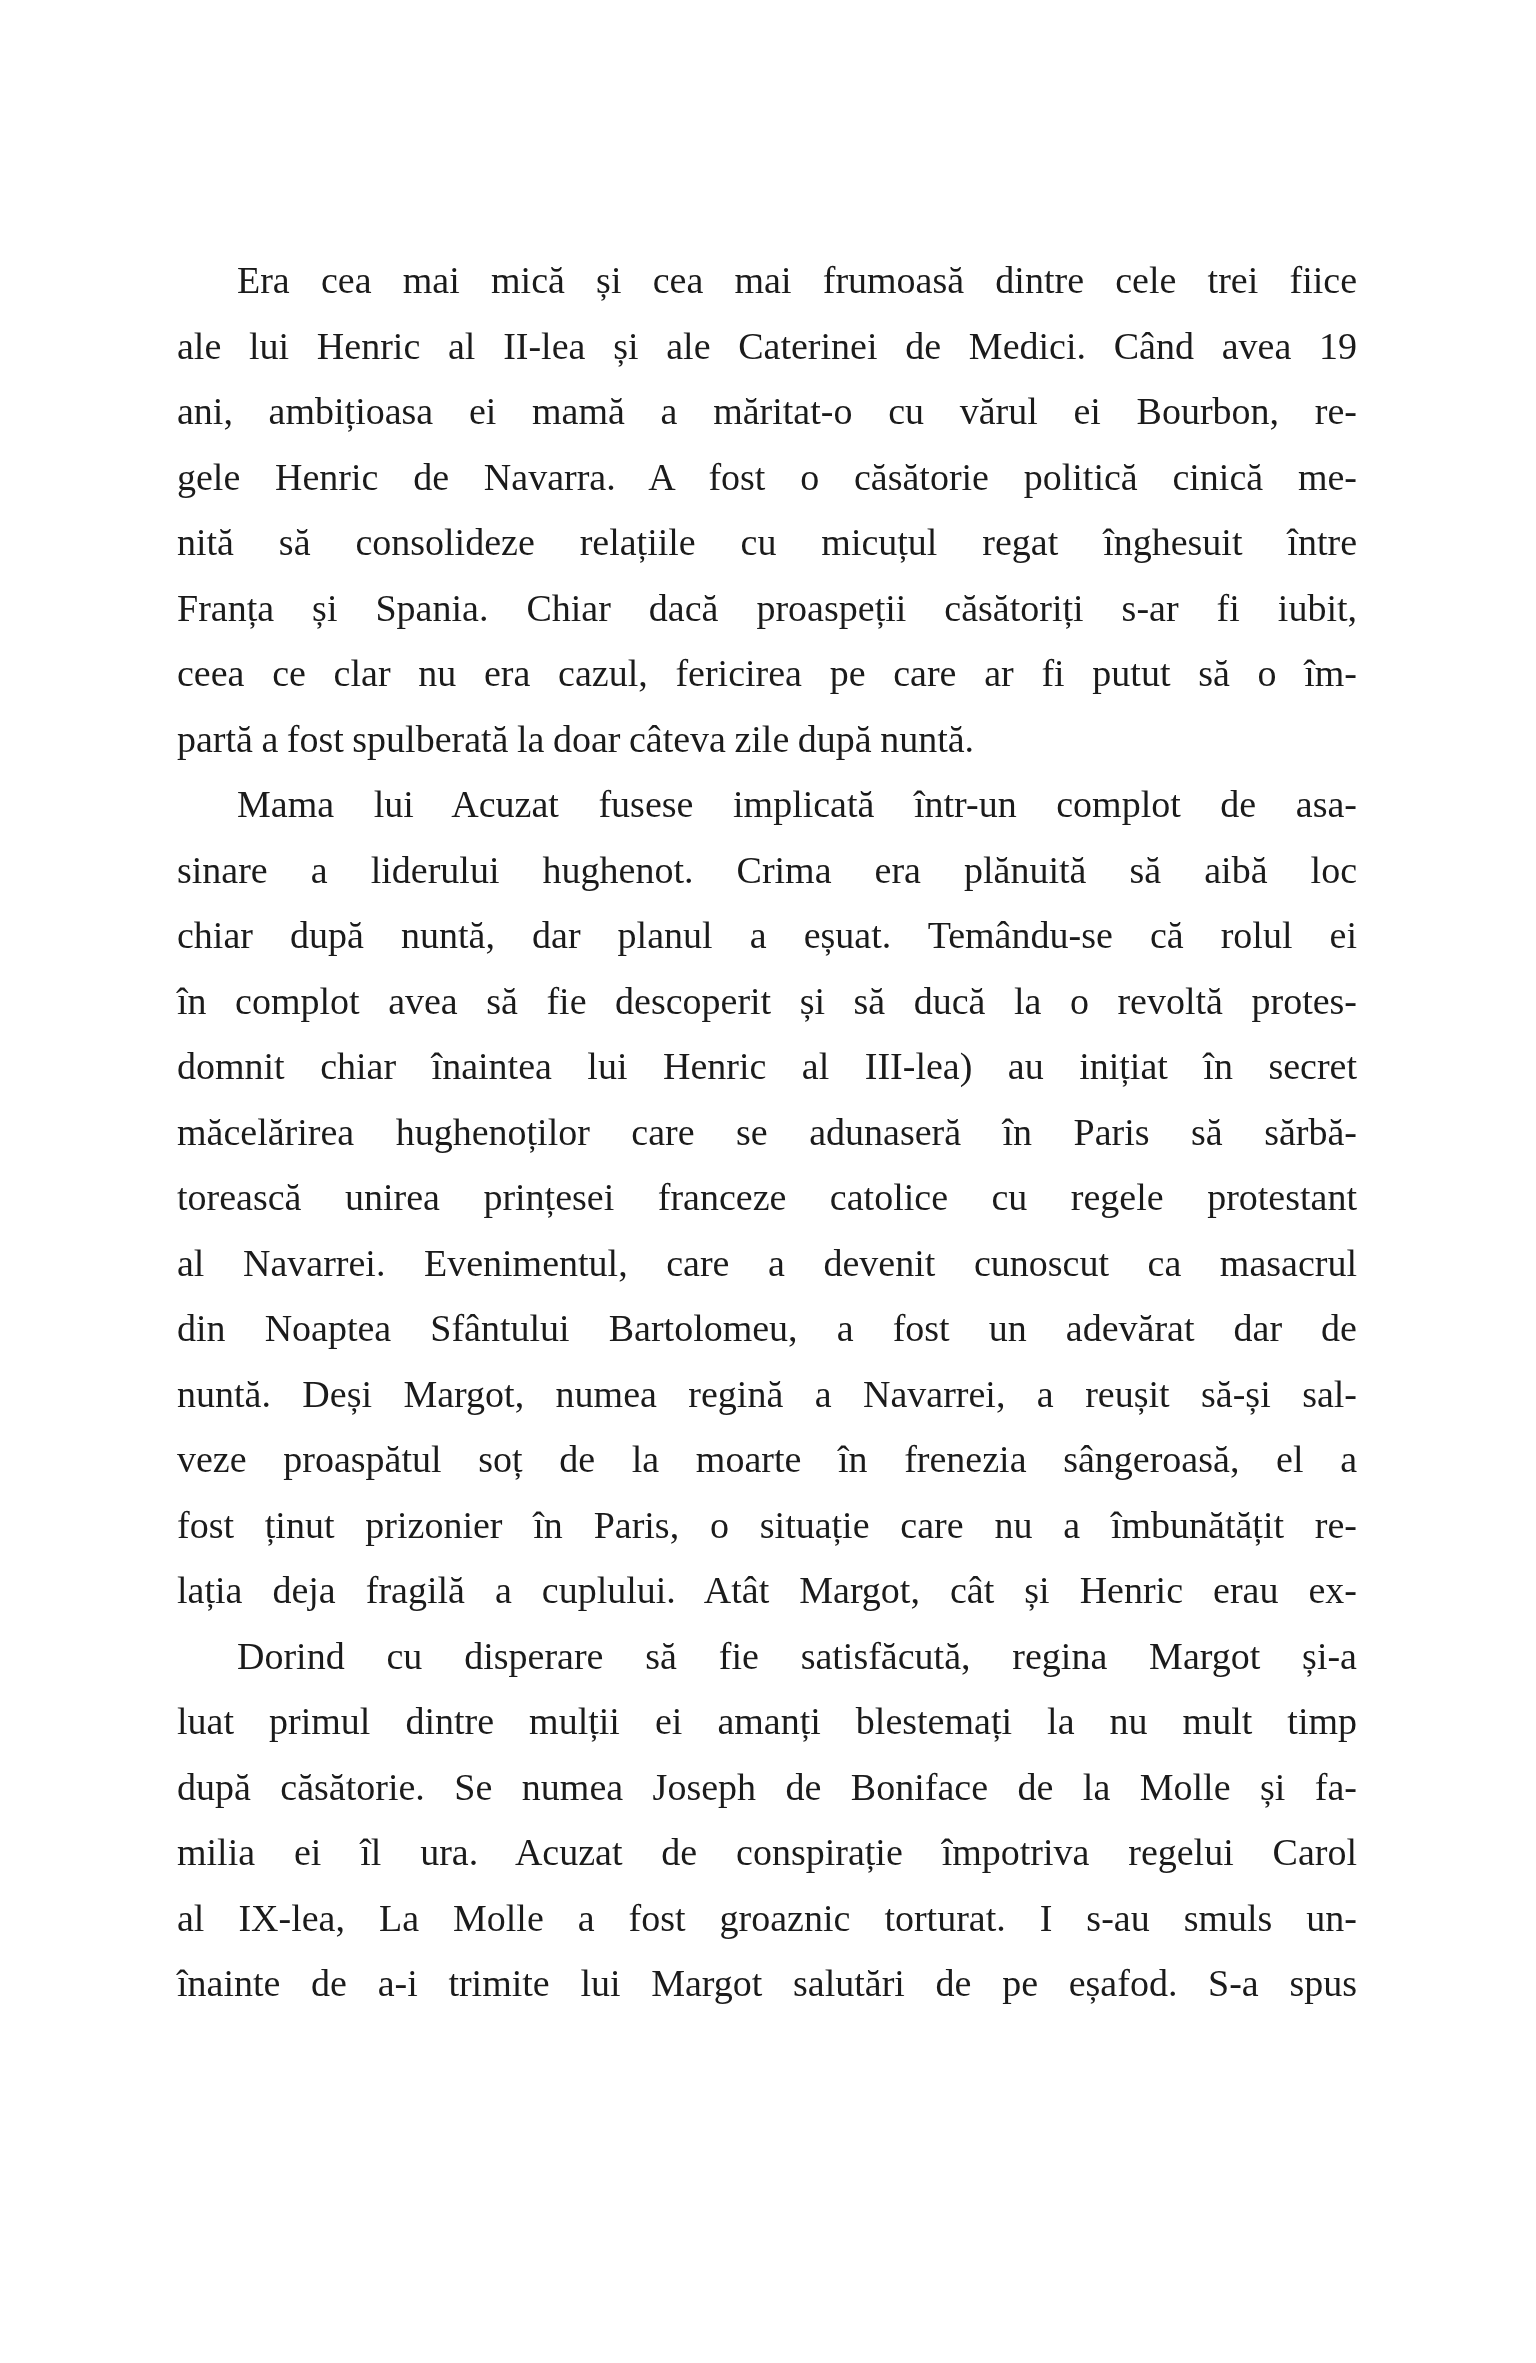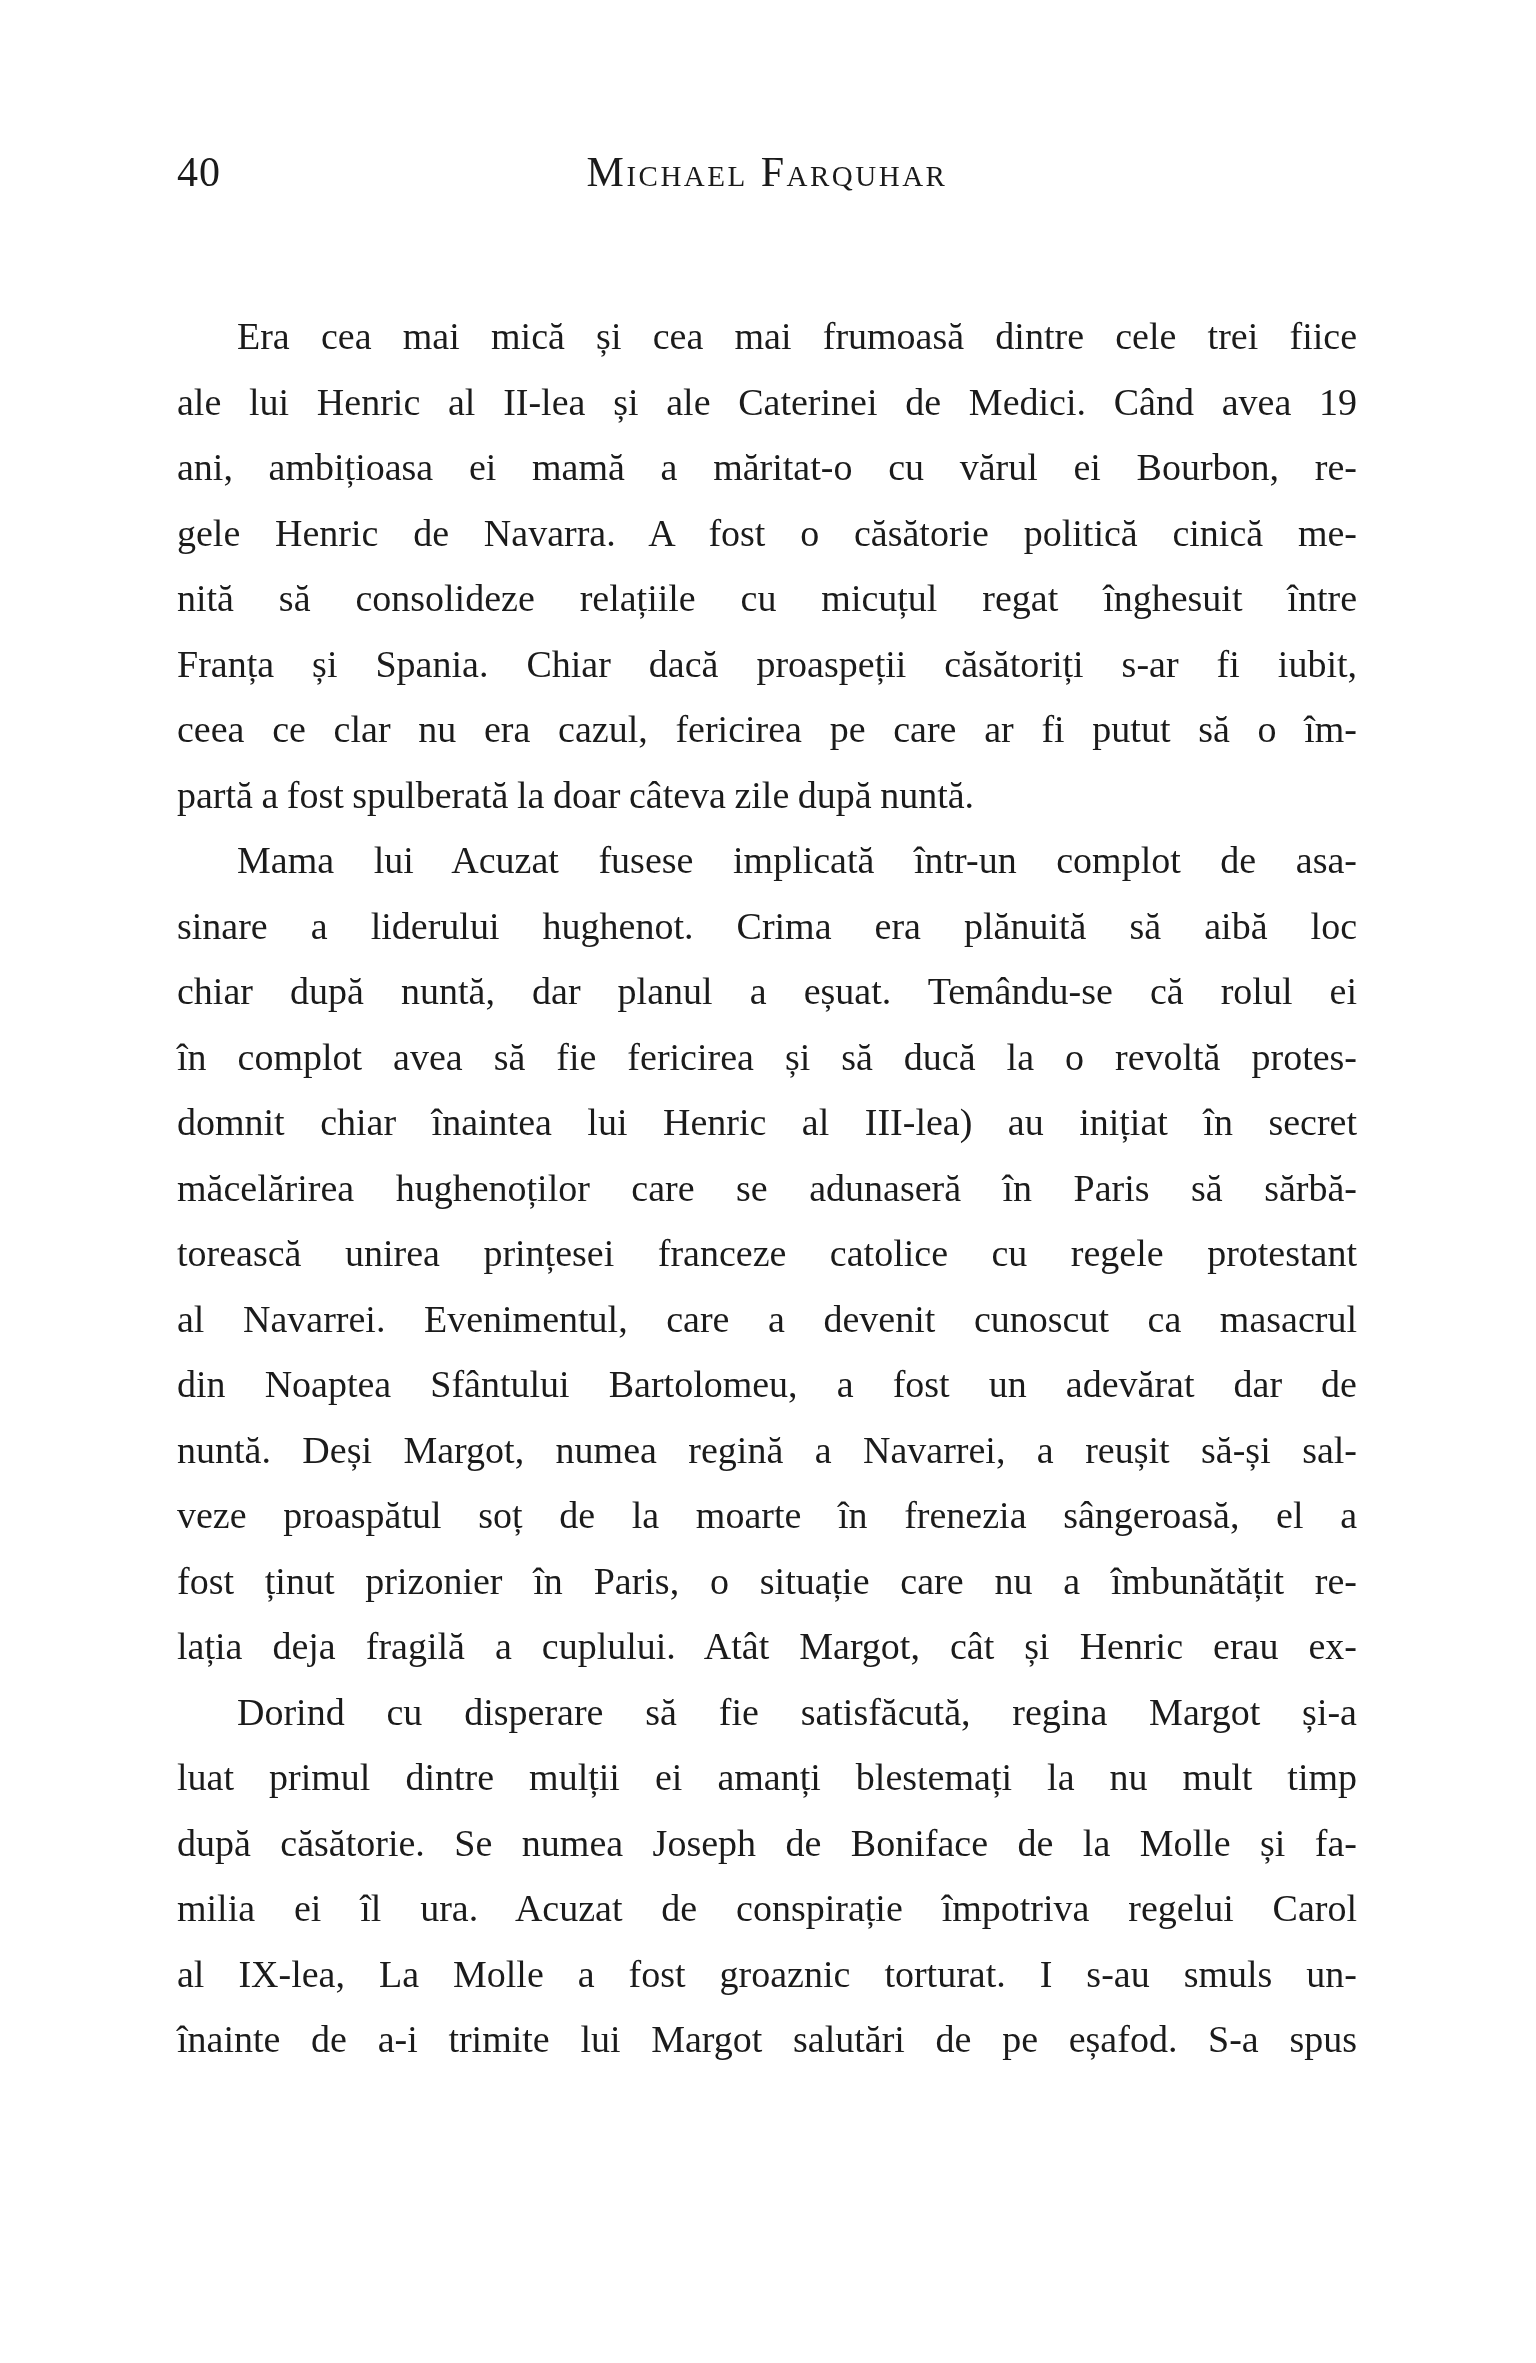--- a/index.html
+++ b/index.html
@@ -64,38 +64,34 @@
   }
   .pend {
     text-align-last: left;
   }
 </style>
 </head>
 <body>
 
 <div class="page">
 
-  <div class="header">
-    <span class="pagenum">40</span>
-    <span class="runhead">Michael Farquhar</span>
-  </div>
 
   <div class="bodytext">
     <div class="line ind">Era cea mai mică și cea mai frumoasă dintre cele trei fiice</div>
     <div class="line">ale lui Henric al II-lea și ale Caterinei de Medici. Când avea 19</div>
     <div class="line">ani, ambițioasa ei mamă a măritat-o cu vărul ei Bourbon, re-</div>
     <div class="line">gele Henric de Navarra. A fost o căsătorie politică cinică me-</div>
     <div class="line">nită să consolideze relațiile cu micuțul regat înghesuit între</div>
     <div class="line">Franța și Spania. Chiar dacă proaspeții căsătoriți s-ar fi iubit,</div>
     <div class="line">ceea ce clar nu era cazul, fericirea pe care ar fi putut să o îm-</div>
     <div class="line pend">partă a fost spulberată la doar câteva zile după nuntă.</div>
     <div class="line ind">Mama lui Acuzat fusese implicată într-un complot de asa-</div>
     <div class="line">sinare a liderului hughenot. Crima era plănuită să aibă loc</div>
     <div class="line">chiar după nuntă, dar planul a eșuat. Temându-se că rolul ei</div>
-    <div class="line">în complot avea să fie fericirea și să ducă la o revoltă protes-</div>
+    <div class="line">în complot avea să fie descoperit și să ducă la o revoltă protes-</div>
     <div class="line">domnit chiar înaintea lui Henric al III-lea) au inițiat în secret</div>
     <div class="line">măcelărirea hughenoților care se adunaseră în Paris să sărbă-</div>
     <div class="line">torească unirea prințesei franceze catolice cu regele protestant</div>
     <div class="line">al Navarrei. Evenimentul, care a devenit cunoscut ca masacrul</div>
     <div class="line">din Noaptea Sfântului Bartolomeu, a fost un adevărat dar de</div>
     <div class="line">nuntă. Deși Margot, numea regină a Navarrei, a reușit să-și sal-</div>
     <div class="line">veze proaspătul soț de la moarte în frenezia sângeroasă, el a</div>
     <div class="line">fost ținut prizonier în Paris, o situație care nu a îmbunătățit re-</div>
     <div class="line">lația deja fragilă a cuplului. Atât Margot, cât și Henric erau ex-</div>
     <div class="line ind">Dorind cu disperare să fie satisfăcută, regina Margot și-a</div>

